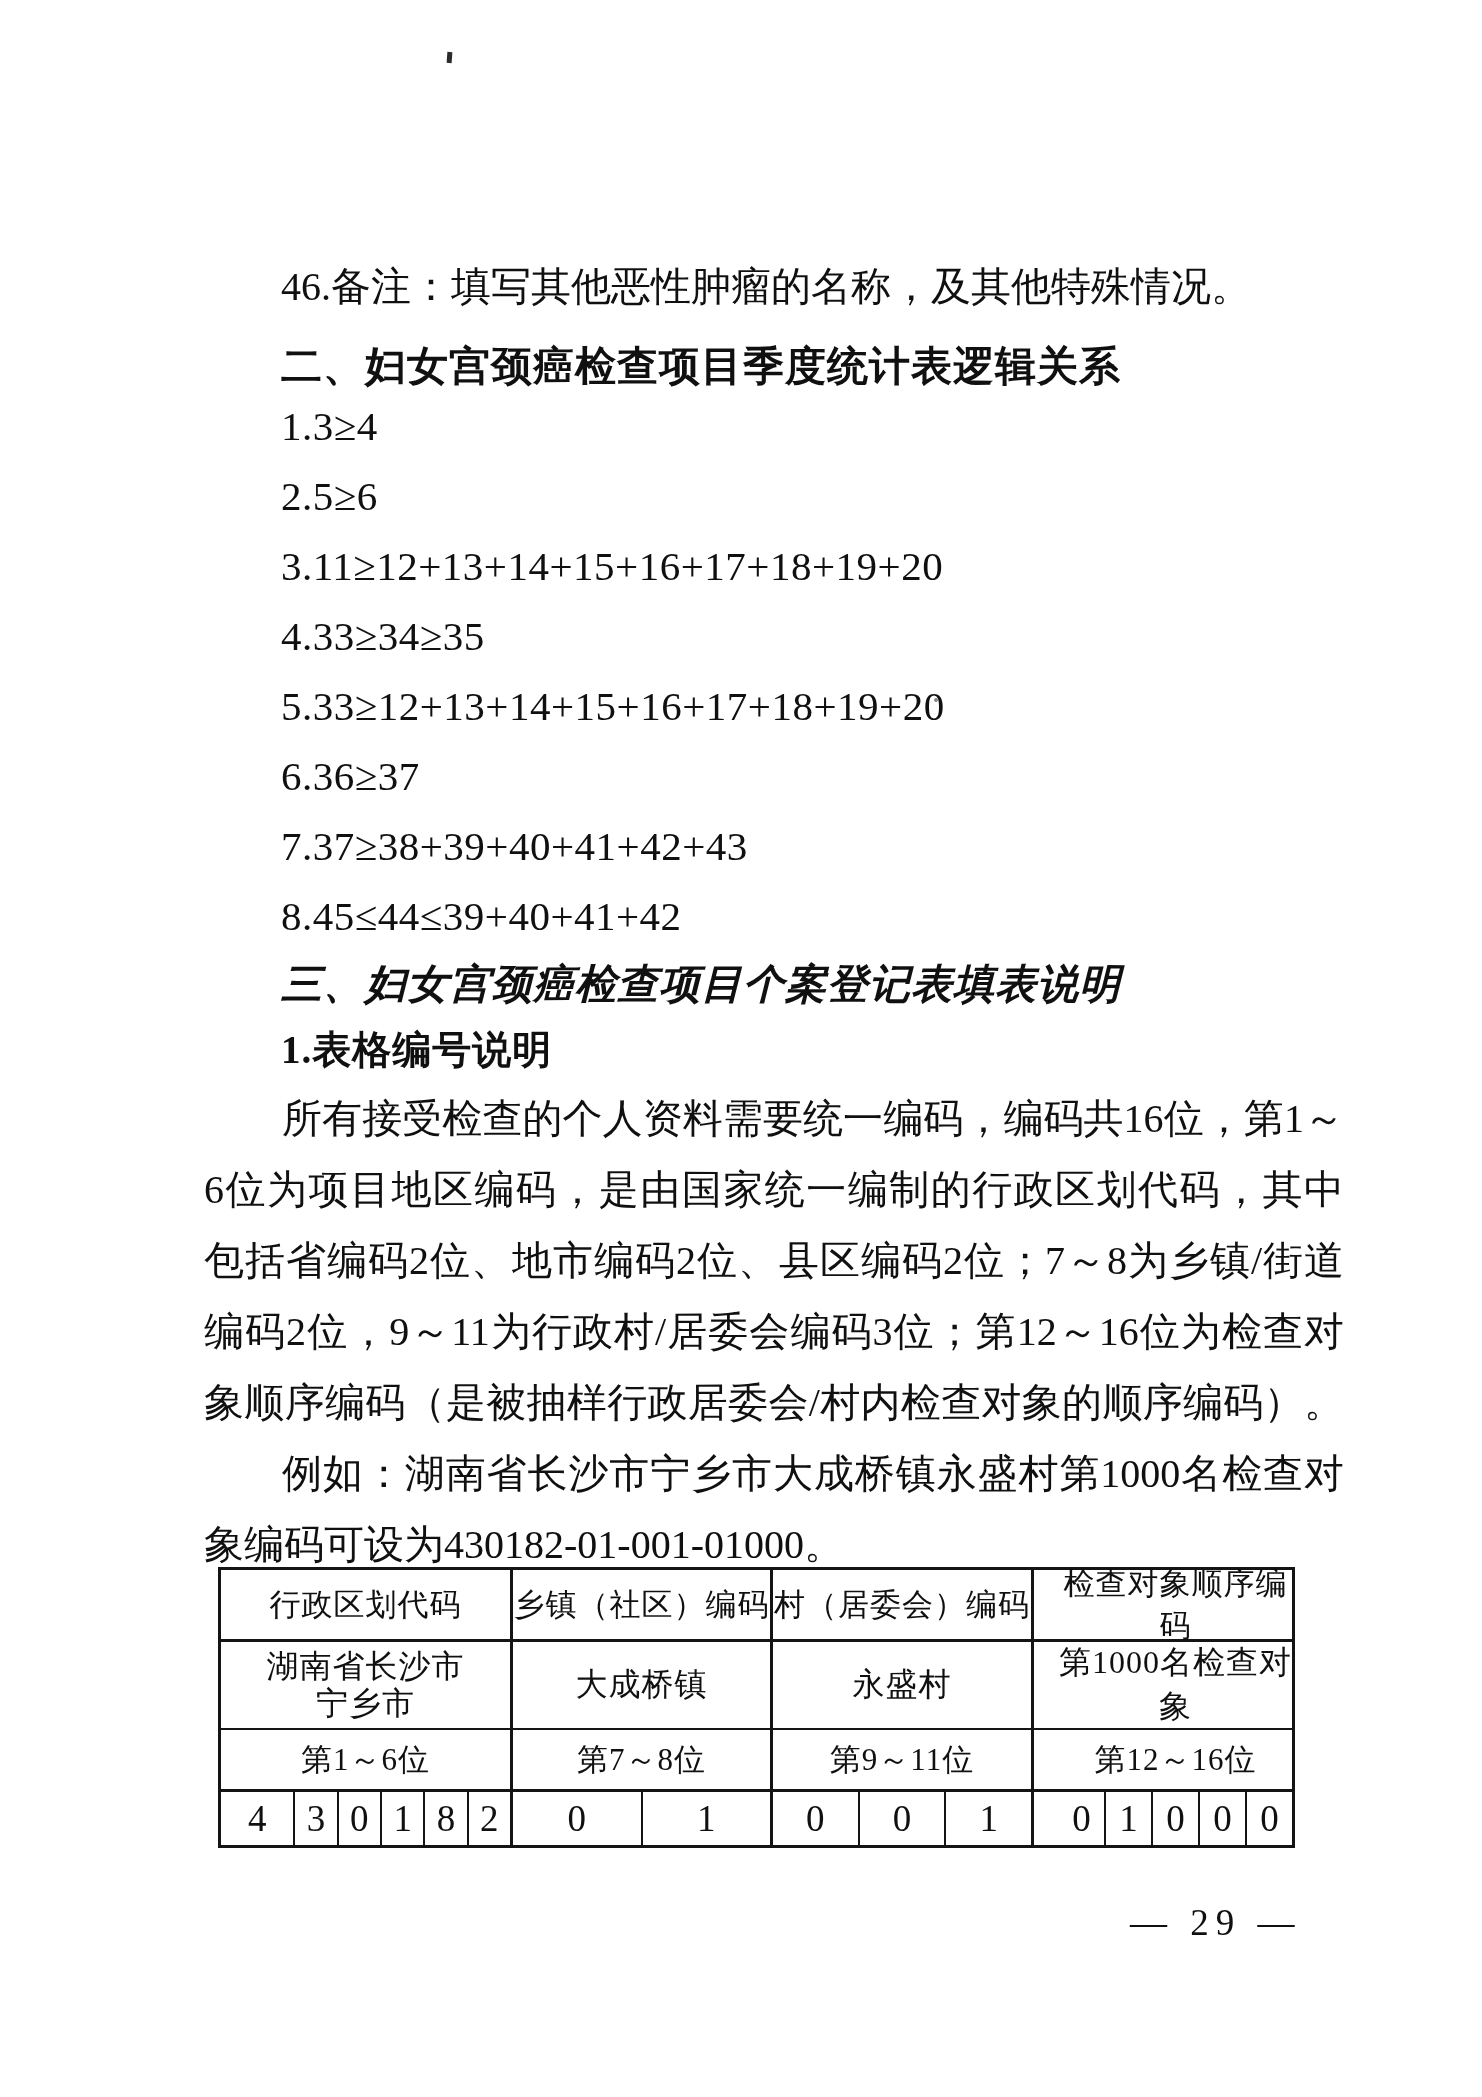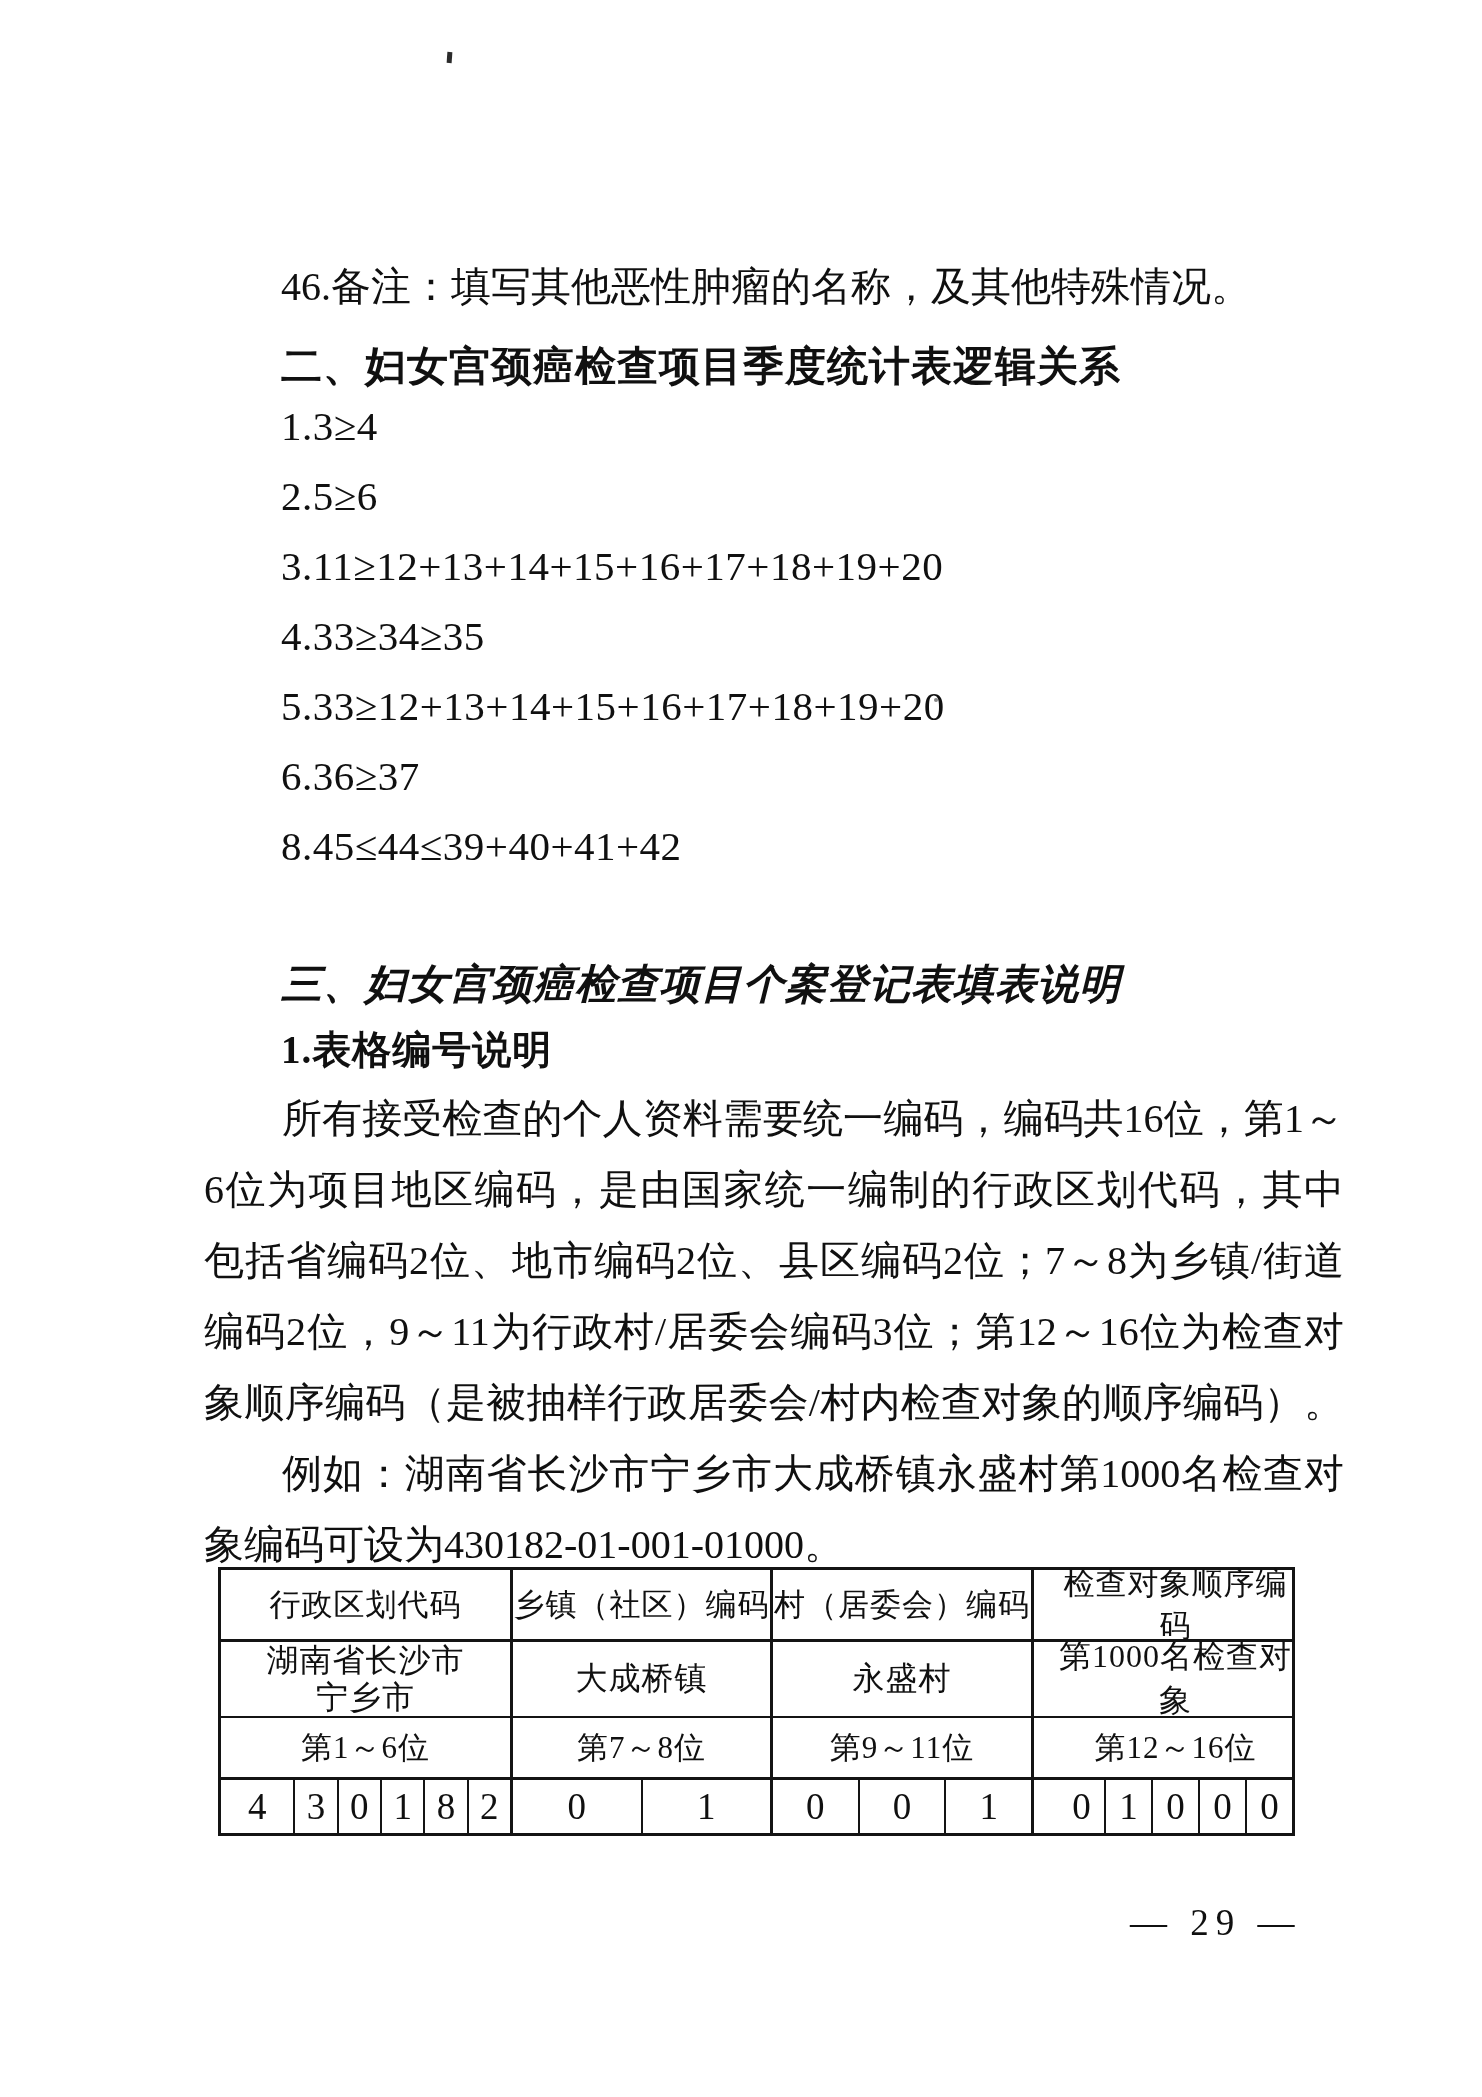--- a/index.html
+++ b/index.html
@@ -48,21 +48,21 @@
   .para .pline.indent{padding-left:78px;}
   .para .pline.nojust{text-align:left;text-align-last:left;}
   
   .ctable{
     position:absolute;left:218px;top:1567px;width:1077px;
     border:3px solid #141414;box-sizing:border-box;
     background:#fff;
   }
   .trow{display:flex;width:100%;box-sizing:border-box;}
   .trow1{height:72px;border-bottom:3px solid #141414;}
-  .trow2{height:76px;border-bottom:2px solid #141414;}
+  .trow2{height:88px;border-bottom:2px solid #141414;}
   .trow3{height:62px;border-bottom:3px solid #141414;}
   .trow4{height:53px;}
   .tc{
     display:flex;align-items:center;justify-content:center;
     box-sizing:border-box;border-right:3px solid #141414;
     text-align:center;
   }
   .tc:last-child{border-right:none;}
   .c1{width:292px;}
   .c2{width:260px;}
@@ -103,20 +103,21 @@
 
   <div class="sec-heading" id="h2">二、妇女宫颈癌检查项目季度统计表逻辑关系</div>
 
   <div class="logic-list">
     <div class="logic-item">1.3≥4</div>
     <div class="logic-item">2.5≥6</div>
     <div class="logic-item">3.11≥12+13+14+15+16+17+18+19+20</div>
     <div class="logic-item">4.33≥34≥35</div>
     <div class="logic-item">5.33≥12+13+14+15+16+17+18+19+20</div>
     <div class="logic-item">6.36≥37</div>
+    <div class="logic-item">7.37≥38+39+40+41+42+43</div>
     <div class="logic-item">8.45≤44≤39+40+41+42</div>
   </div>
 
   <div class="sec-heading" id="h3">三、妇女宫颈癌检查项目个案登记表填表说明</div>
 
   <div class="subsec-heading">1.表格编号说明</div>
 
   <div class="para">
     <div class="pline indent">所有接受检查的个人资料需要统一编码，编码共16位，第1～</div>
     <div class="pline">6位为项目地区编码，是由国家统一编制的行政区划代码，其中</div>

